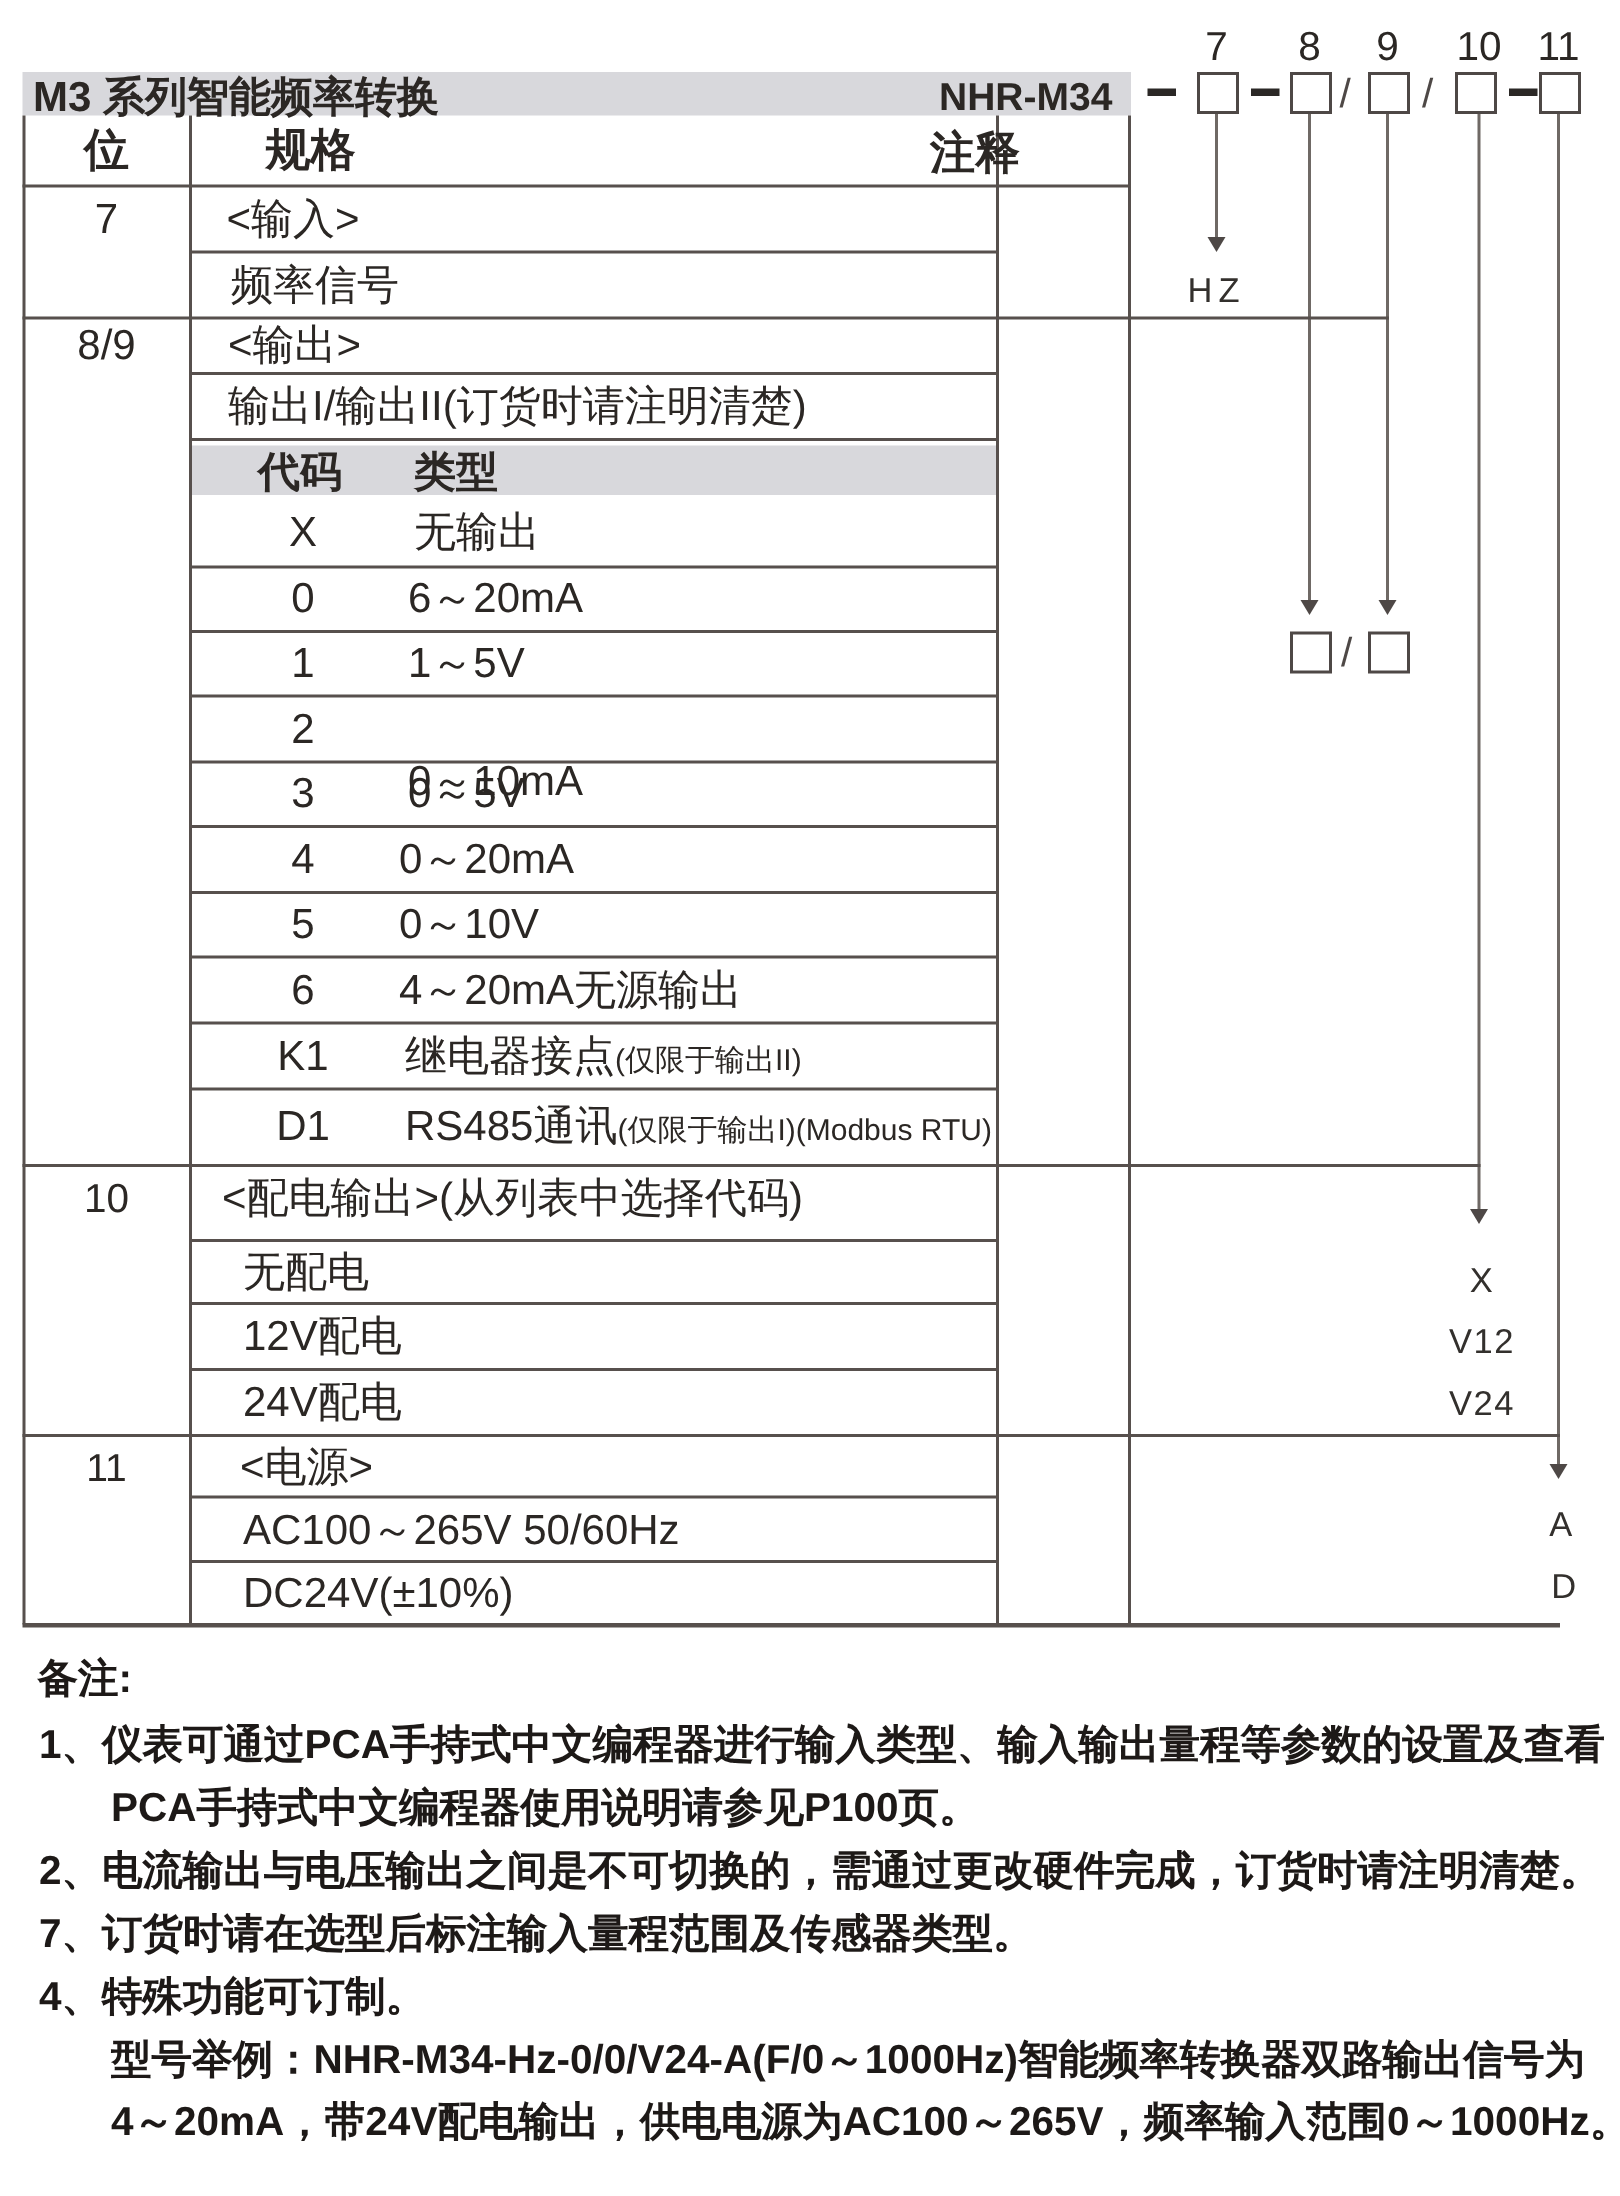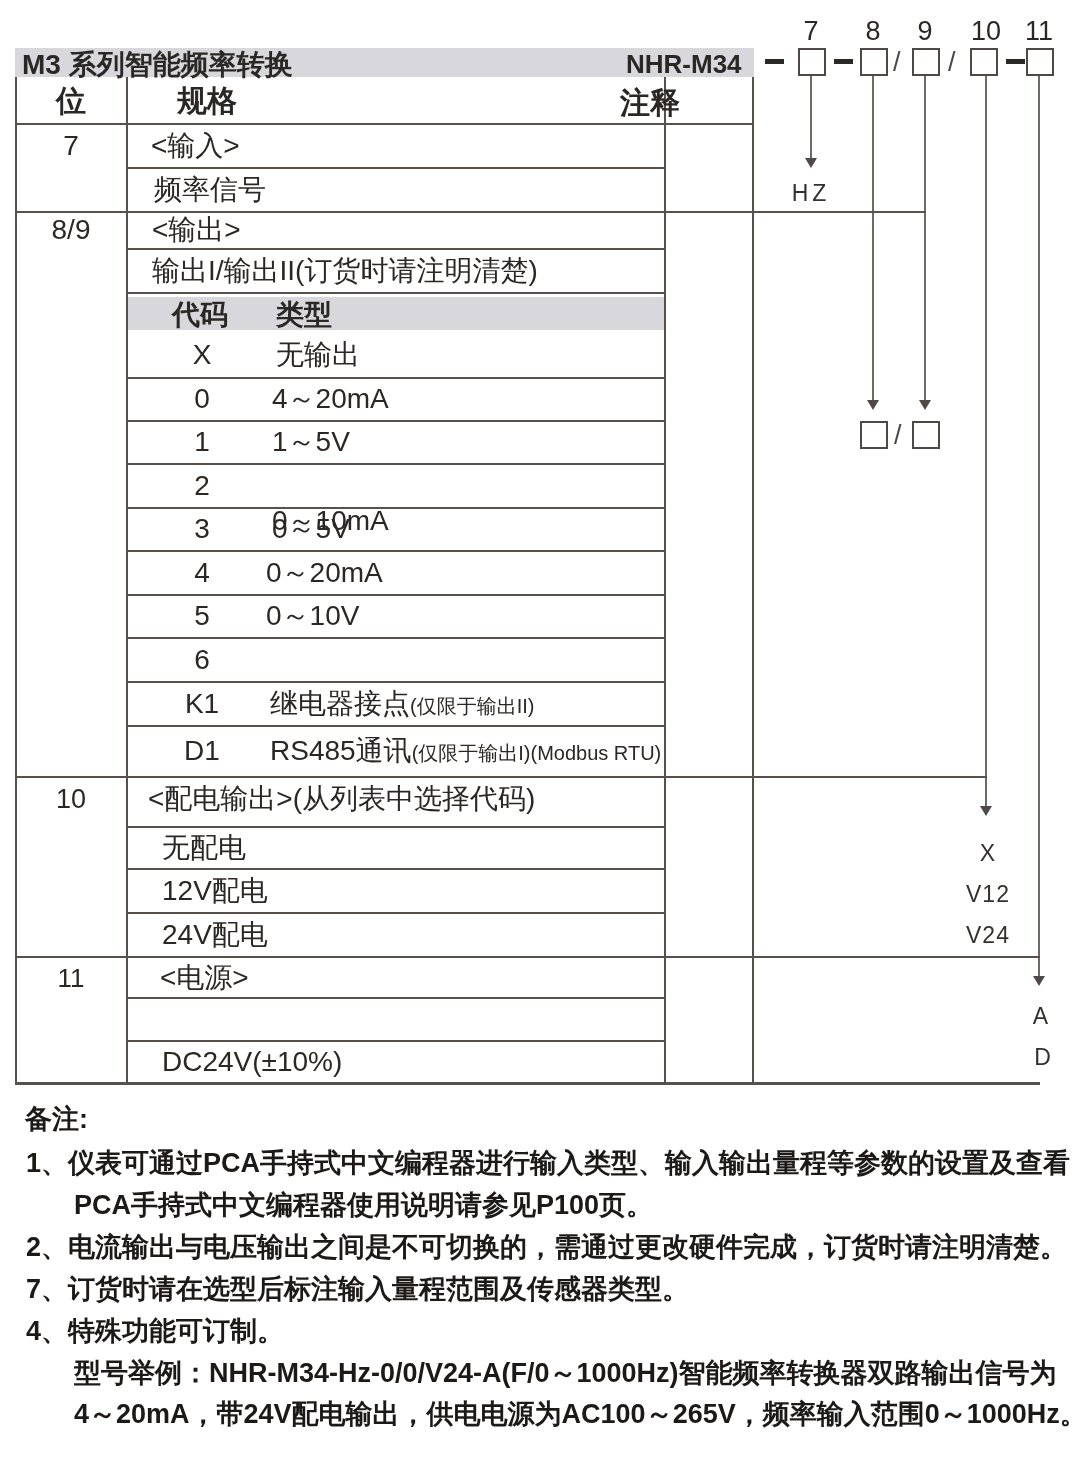--- a/index.html
+++ b/index.html
@@ -115,53 +115,55 @@
   <div class="t" style="left:152px;top:255px;">输出I/输出II(订货时请注明清楚)</div>
 
   <div class="graybar" style="left:128px;top:297px;width:536px;height:33px;"></div>
   <div class="t bold" style="left:172px;top:299px;">代码</div>
   <div class="t bold" style="left:276px;top:299px;">类型</div>
 
   <div class="codecell" style="left:170px;top:339px;">X</div>
   <div class="t" style="left:276px;top:339px;">无输出</div>
 
   <div class="codecell" style="left:170px;top:383px;">0</div>
-  <div class="t" style="left:272px;top:383px;">4～20mA</div>
+  <div class="t" style="left:272px;top:383px;">6～20mA</div>
 
   <div class="codecell" style="left:170px;top:426px;">1</div>
   <div class="t" style="left:272px;top:426px;">1～5V</div>
 
   <div class="codecell" style="left:170px;top:470px;">2</div>
   <div class="t" style="left:272px;top:470px;margin-top:35px;">0～10mA</div>
 
   <div class="codecell" style="left:170px;top:513px;">3</div>
   <div class="t" style="left:272px;top:513px;">0～5V</div>
 
   <div class="codecell" style="left:170px;top:557px;">4</div>
   <div class="t" style="left:266px;top:557px;">0～20mA</div>
 
   <div class="codecell" style="left:170px;top:600px;">5</div>
   <div class="t" style="left:266px;top:600px;">0～10V</div>
 
   <div class="codecell" style="left:170px;top:644px;">6</div>
+  <div class="t" style="left:266px;top:644px;">4～20mA无源输出</div>
 
   <div class="codecell" style="left:170px;top:688px;">K1</div>
   <div class="t" style="left:270px;top:688px;"><span>继电器接点</span><span class="small">(仅限于输出II)</span></div>
 
   <div class="codecell" style="left:170px;top:735px;">D1</div>
   <div class="t" style="left:270px;top:735px;"><span>RS485通讯</span><span class="small">(仅限于输出I)(Modbus RTU)</span></div>
 
   <div class="t" style="left:15px;top:783px;width:112px;text-align:center;font-size:27px;">10</div>
   <div class="t" style="left:148px;top:783px;">&lt;配电输出&gt;(从列表中选择代码)</div>
   <div class="t" style="left:162px;top:832px;">无配电</div>
   <div class="t" style="left:162px;top:875px;">12V配电</div>
   <div class="t" style="left:162px;top:919px;">24V配电</div>
 
   <div class="t" style="left:15px;top:962px;width:112px;text-align:center;font-size:26px;">11</div>
   <div class="t" style="left:160px;top:962px;">&lt;电源&gt;</div>
+  <div class="t" style="left:162px;top:1004px;">AC100～265V 50/60Hz</div>
   <div class="t" style="left:162px;top:1046px;">DC24V(±10%)</div>
 
   <div class="note" style="left:25px;top:1104px;">备注:</div>
   <div class="note" style="left:26px;top:1148px;">1、仪表可通过PCA手持式中文编程器进行输入类型、输入输出量程等参数的设置及查看，</div>
   <div class="note" style="left:74px;top:1190px;">PCA手持式中文编程器使用说明请参见P100页。</div>
   <div class="note" style="left:26px;top:1232px;">2、电流输出与电压输出之间是不可切换的，需通过更改硬件完成，订货时请注明清楚。</div>
   <div class="note" style="left:26px;top:1274px;">7、订货时请在选型后标注输入量程范围及传感器类型。</div>
   <div class="note" style="left:26px;top:1316px;">4、特殊功能可订制。</div>
   <div class="note" style="left:74px;top:1358px;">型号举例：NHR-M34-Hz-0/0/V24-A(F/0～1000Hz)智能频率转换器双路输出信号为</div>
   <div class="note" style="left:74px;top:1399px;">4～20mA，带24V配电输出，供电电源为AC100～265V，频率输入范围0～1000Hz。</div>

